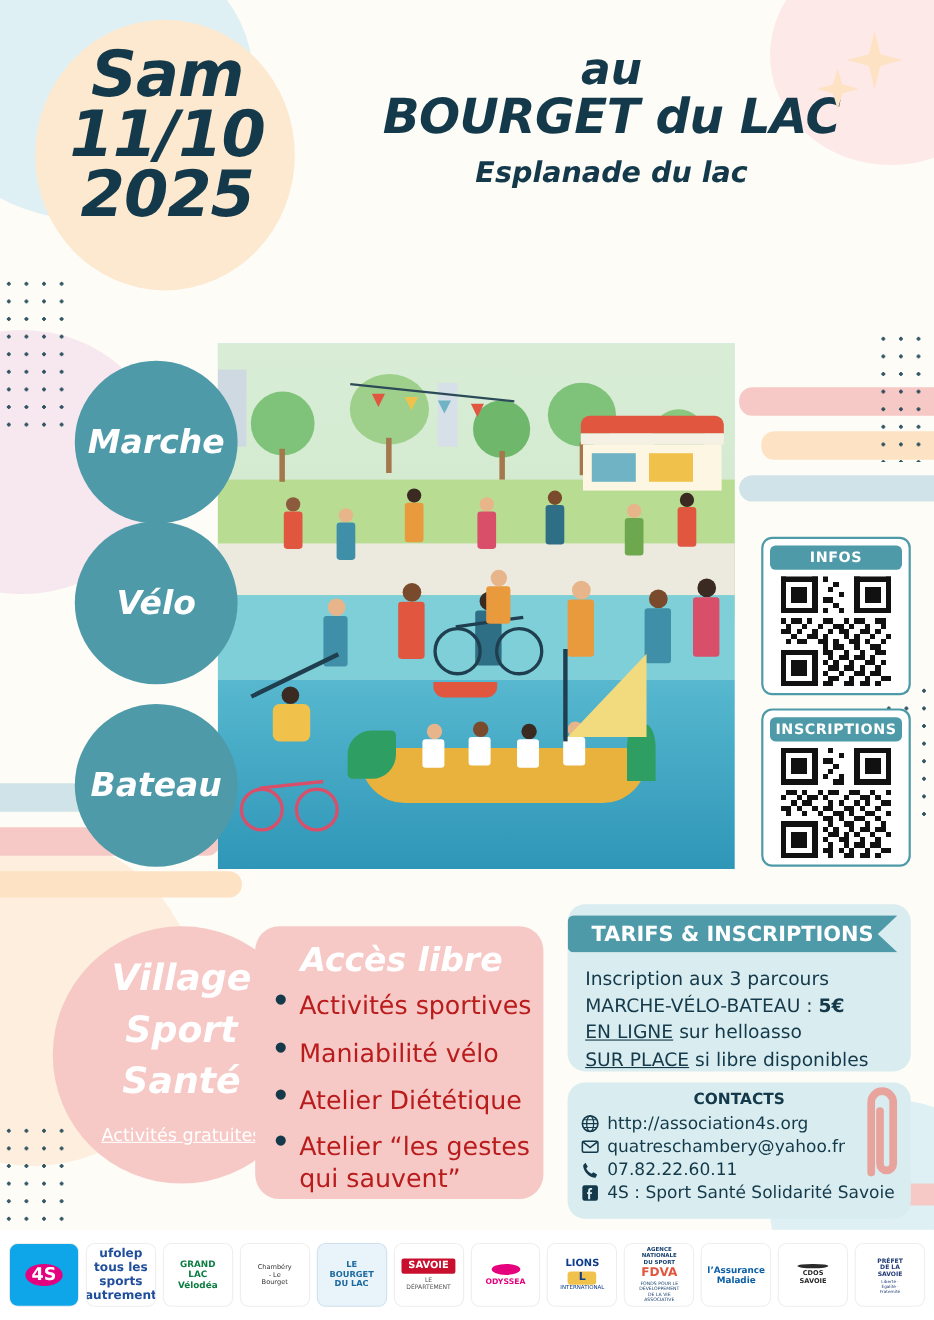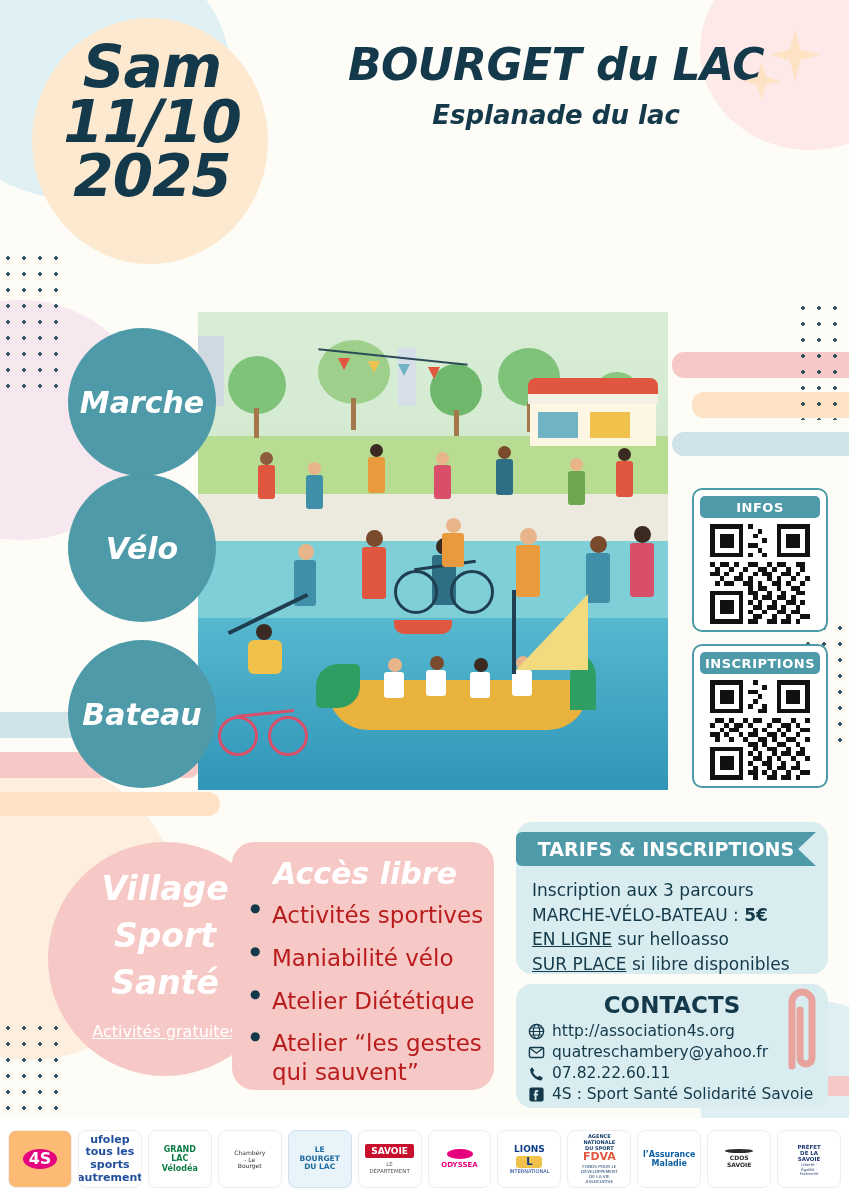--- a/index.html
+++ b/index.html
@@ -233,21 +233,21 @@
     left: 516px; top: 984px;
     width: 312px; height: 124px;
     background: #d9ecef;
     border-radius: 16px;
     padding: 8px 12px;
   }
   .contacts-title {
     text-align: center;
     color: #13394a;
     font-weight: 800;
-    font-size: 23px;
+    font-size: 14px;
     margin-bottom: 4px;
   }
   .contact-row {
     display: flex; align-items: center; gap: 7px;
     color: #13394a; font-size: 15.5px;
     margin-bottom: 3px;
   }
   .cicon { width: 17px; height: 17px; flex: none; }
 
   .clip {
@@ -303,20 +303,21 @@
   </div>
 
   <div class="date-circle"></div>
   <div class="date-text">
     <div class="date-line1">Sam</div>
     <div class="date-line2">11/10</div>
     <div class="date-line3">2025</div>
   </div>
 
   <div class="title-block">
+    <div class="t2">au</div>
     <div class="t3">BOURGET du LAC</div>
     <div class="t4">Esplanade du lac</div>
   </div>
 
   <svg class="sparkles" viewBox="0 0 100 100">
     <path d="M62 8 L67 28 L86 33 L67 38 L62 58 L57 38 L38 33 L57 28 Z" fill="#fde2c4"></path>
     <path d="M30 40 L34 54 L48 58 L34 62 L30 76 L26 62 L12 58 L26 54 Z" fill="#fde2c4"></path>
   </svg>
 
 
@@ -692,21 +693,21 @@
       </svg>
       <span>4S : Sport Santé Solidarité Savoie</span>
     </div>
   </div>
 
   <svg class="clip" viewBox="0 0 40 96">
     <path d="M12 86 V22 a10 10 0 0 1 20 0 V78 a6 6 0 0 1 -12 0 V30" fill="none" stroke="#e8a49c" stroke-width="7" stroke-linecap="round"></path>
   </svg>
 
   <div class="logobar">
-    <div class="logo" style="background:#fdba74;color:#e4007f;border:1px solid #eee;">
+    <div class="logo" style="background:#0ea5e9;color:#e4007f;border:1px solid #eee;">
       <div style="width:34px;height:34px;border-radius:50%;background:#e4007f;color:#fff;display:flex;align-items:center;justify-content:center;font-size:16px;font-weight:800;">
         <span>4S</span>
       </div>
     </div>
 
     <div class="logo" style="background:#ffffff;border:1px solid #eee;color:#1f4e9c;">
       <div style="font-size:11px;font-weight:800;">ufolep
 tous les sports autrement</div>
     </div>
 

